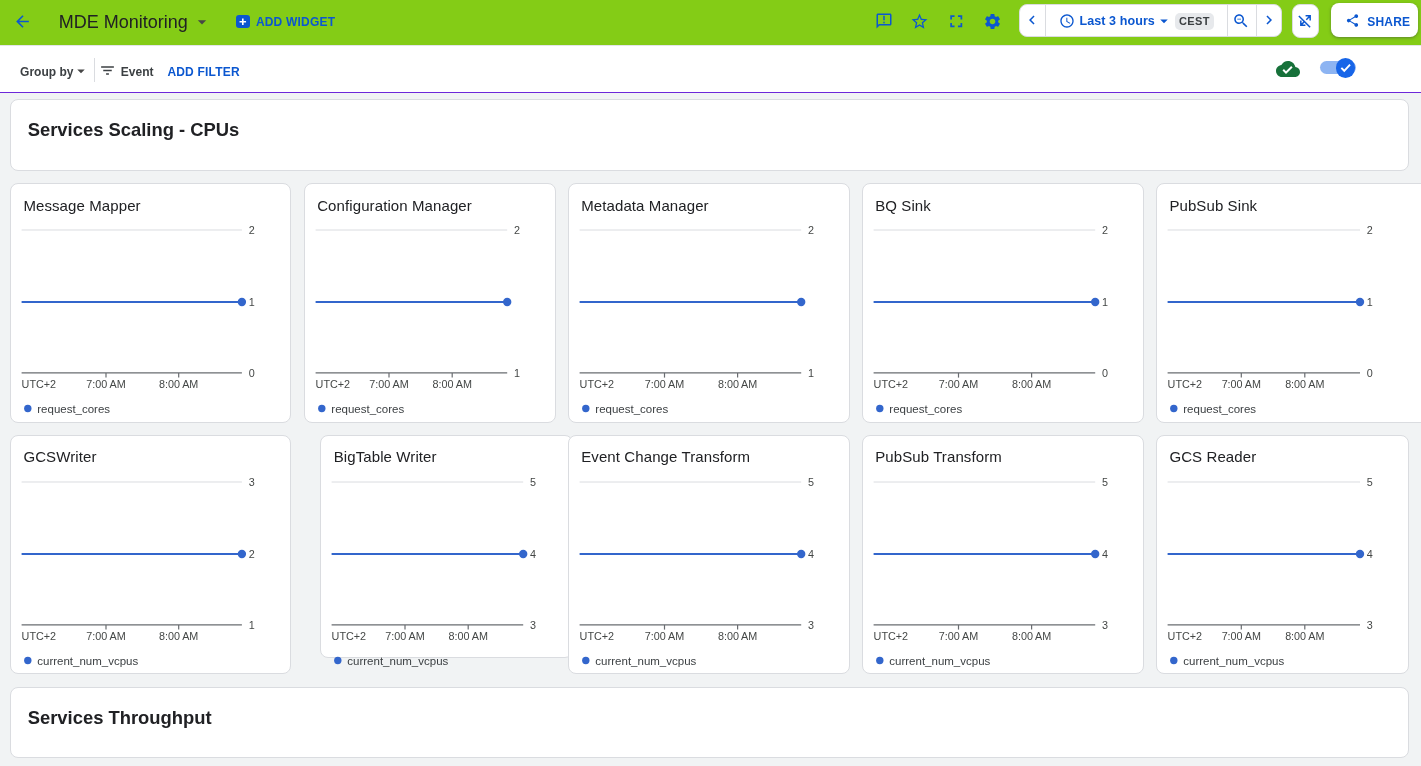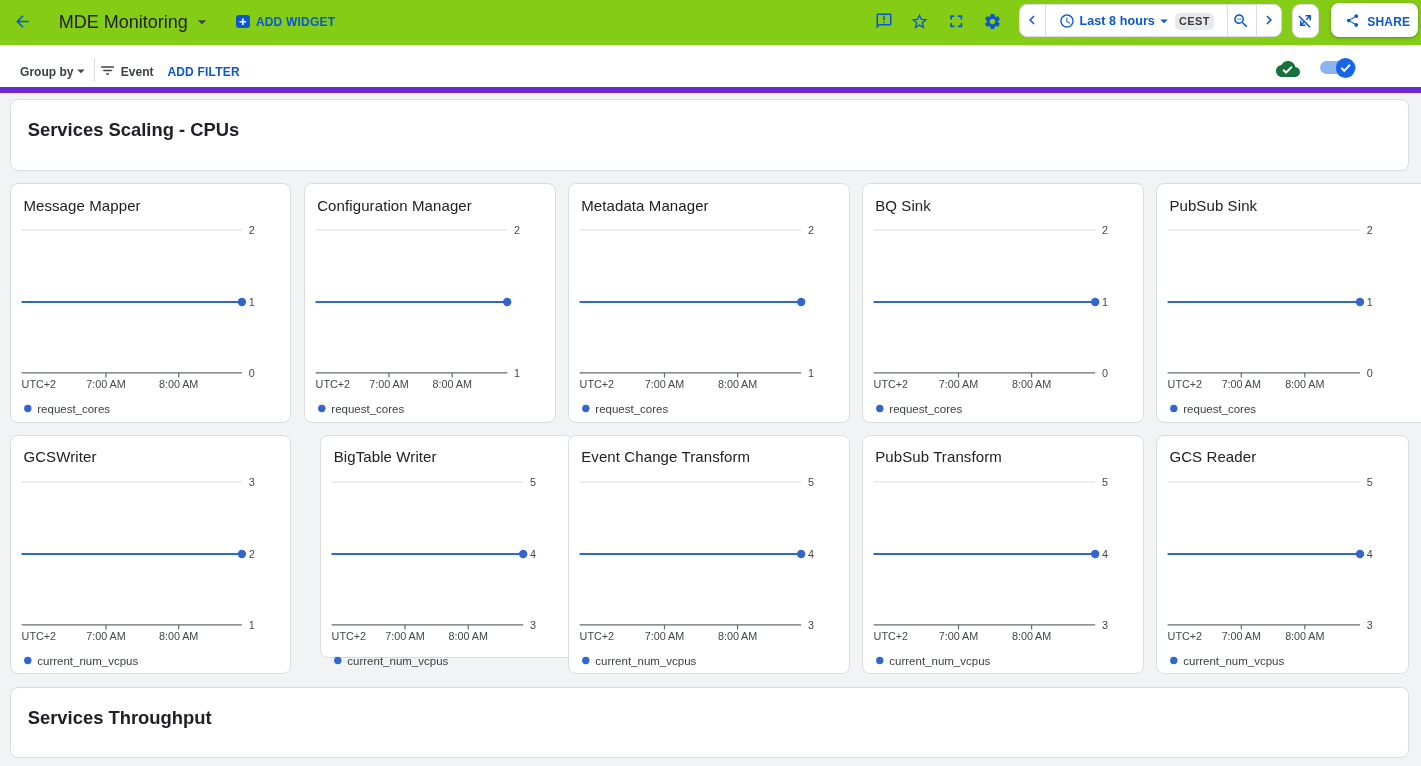--- a/index.html
+++ b/index.html
@@ -1,20 +1,20 @@
 <!DOCTYPE html>
 <html><head><meta charset="utf-8"><style>
 * { margin:0; padding:0; box-sizing:border-box; }
 html,body { width:1421px; height:766px; overflow:hidden; background:#fff;
   font-family:"Liberation Sans", sans-serif; }
 .abs { position:absolute; }
 #topbar { position:absolute; left:0; top:0; width:1421px; height:46px; background:#84cc16;
   border-bottom:1px solid #e3e5e8; }
 #filterbar { position:absolute; left:0; top:46px; width:1421px; height:46.5px; background:#fff;
-  border-bottom:6px solid #6d28d9; }
+  border-bottom:1px solid #6d28d9; }
 #content { position:absolute; left:0; top:92.5px; width:1421px; height:673.5px; background:#f1f3f4; }
 .card { position:absolute; background:#fff; border:1px solid #dadce0; border-radius:8px; }
 .ctitle { position:absolute; left:12.7px; top:12.5px; font-size:15px; color:#202124; letter-spacing:.1px; }
 .hdr { position:absolute; font-size:18.4px; font-weight:700; color:#202124; letter-spacing:0; left:16.7px; }
 .btxt { position:absolute; color:#0b57d0; font-weight:700; font-size:12px; letter-spacing:.2px; }
 .dkt { position:absolute; color:#3c4043; font-weight:700; font-size:12px; letter-spacing:0; }
 </style></head><body>
 <div id="topbar">
     <svg style="position:absolute;left:12.8px;top:12.0px" width="19" height="19" viewBox="0 0 24 24" fill="#0b57d0">
       <path d="M20 11H7.83l5.59-5.59L12 4l-8 8 8 8 1.41-1.41L7.83 13H20v-2z"></path>
@@ -41,21 +41,21 @@
       <path d="M19.14 12.94c.04-.3.06-.61.06-.94 0-.32-.02-.64-.07-.94l2.03-1.58c.18-.14.23-.41.12-.61l-1.92-3.32c-.12-.22-.37-.29-.59-.22l-2.39.96c-.5-.38-1.03-.7-1.62-.94l-.36-2.54c-.04-.24-.24-.41-.48-.41h-3.84c-.24 0-.43.17-.47.41l-.36 2.54c-.59.24-1.13.57-1.62.94l-2.39-.96c-.22-.08-.47 0-.59.22L2.74 8.87c-.12.21-.08.47.12.61l2.03 1.58c-.05.3-.09.63-.09.94s.02.64.07.94l-2.03 1.58c-.18.14-.23.41-.12.61l1.92 3.32c.12.22.37.29.59.22l2.39-.96c.5.38 1.03.7 1.62.94l.36 2.54c.05.24.24.41.48.41h3.84c.24 0 .44-.17.47-.41l.36-2.54c.59-.24 1.13-.56 1.62-.94l2.39.96c.22.08.47 0 .59-.22l1.92-3.32c.12-.22.07-.47-.12-.61l-2.01-1.58zM12 15.6c-1.98 0-3.6-1.62-3.6-3.6s1.62-3.6 3.6-3.6 3.6 1.62 3.6 3.6-1.62 3.6-3.6 3.6z"></path>
     </svg>
     <div class="abs" style="left:1019.3px;top:3.5px;width:262.9px;height:33.5px;border:1px solid #dadce0;border-radius:8px;background:#fff"></div>
     <svg style="position:absolute;left:1022.7px;top:11.3px" width="18" height="18" viewBox="0 0 24 24" fill="#0b57d0">
       <path d="M15.41 7.41L14 6l-6 6 6 6 1.41-1.41L10.83 12z"></path>
     </svg>
     <div class="abs" style="left:1045.3px;top:3.5px;width:1px;height:33.5px;background:#dadce0"></div>
     <svg style="position:absolute;left:1059.3px;top:12.5px" width="16" height="16" viewBox="0 0 24 24" fill="#0b57d0">
       <path d="M11.99 2C6.47 2 2 6.48 2 12s4.47 10 9.99 10C17.52 22 22 17.52 22 12S17.52 2 11.99 2zm.01 18c-4.42 0-8-3.58-8-8s3.58-8 8-8 8 3.58 8 8-3.58 8-8 8zm.5-13H11v6l5.25 3.15.75-1.23-4.5-2.67z"></path>
     </svg>
-    <div class="abs" style="left:1079.4px;top:14px;font-size:12.5px;font-weight:700;color:#0b57d0;letter-spacing:.1px">Last 8 hours</div>
+    <div class="abs" style="left:1079.4px;top:14px;font-size:12.5px;font-weight:700;color:#0b57d0;letter-spacing:.1px">Last 3 hours</div>
     <svg style="position:absolute;left:1155.0px;top:12.3px" width="18" height="18" viewBox="0 0 24 24" fill="#0b57d0">
       <path d="M7 10l5 5 5-5z"></path>
     </svg>
     <div class="abs" style="left:1174.9px;top:13px;width:39px;height:17.4px;background:#e7e9ec;border-radius:5px;text-align:center;font-size:11px;font-weight:700;color:#3c4043;line-height:17.4px;letter-spacing:.3px">CEST</div>
     <div class="abs" style="left:1226.7px;top:3.5px;width:1px;height:33.5px;background:#dadce0"></div>
     <svg style="position:absolute;left:1232.4px;top:11.5px" width="18" height="18" viewBox="0 0 24 24" fill="#0b57d0">
       <path d="M15.5 14h-.79l-.28-.27C15.41 12.59 16 11.11 16 9.5 16 5.91 13.09 3 9.5 3S3 5.91 3 9.5 5.91 16 9.5 16c1.61 0 3.09-.59 4.23-1.57l.27.28v.79l5 4.99L20.49 19l-4.99-5zm-6 0C7.01 14 5 11.99 5 9.5S7.01 5 9.5 5 14 7.01 14 9.5 11.99 14 9.5 14zM7 9h5v1H7z"></path>
     </svg>
     <div class="abs" style="left:1256.2px;top:3.5px;width:1px;height:33.5px;background:#dadce0"></div>
     <svg style="position:absolute;left:1259.8px;top:11.3px" width="18" height="18" viewBox="0 0 24 24" fill="#0b57d0">

